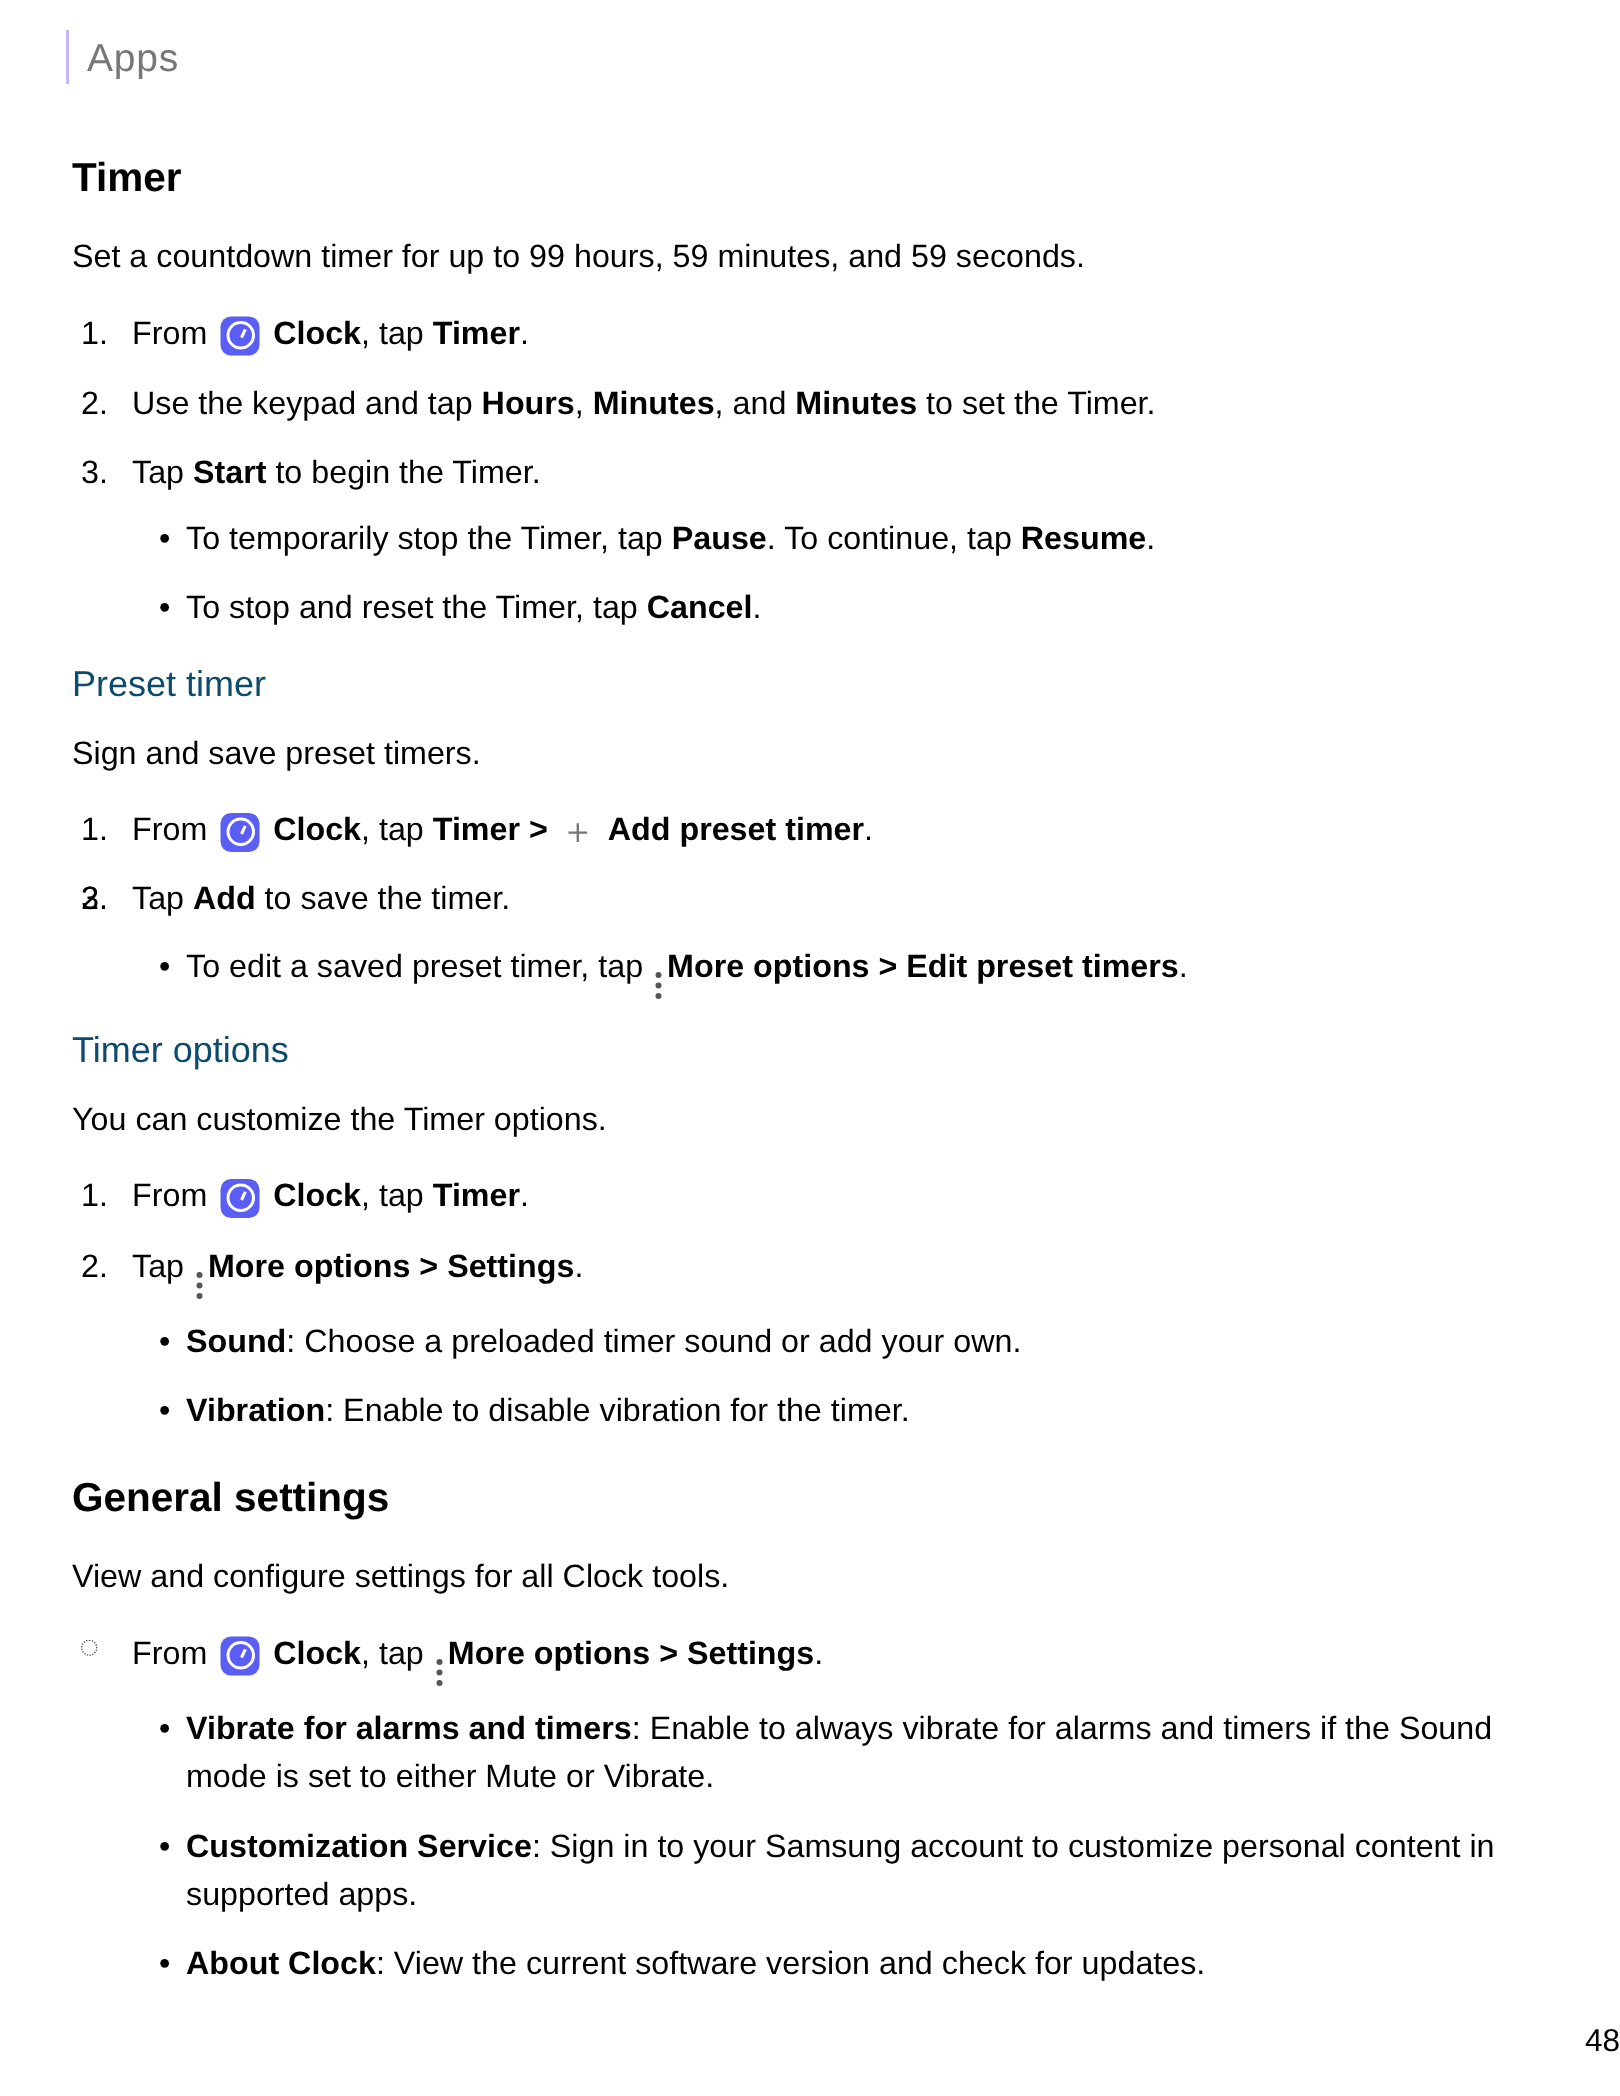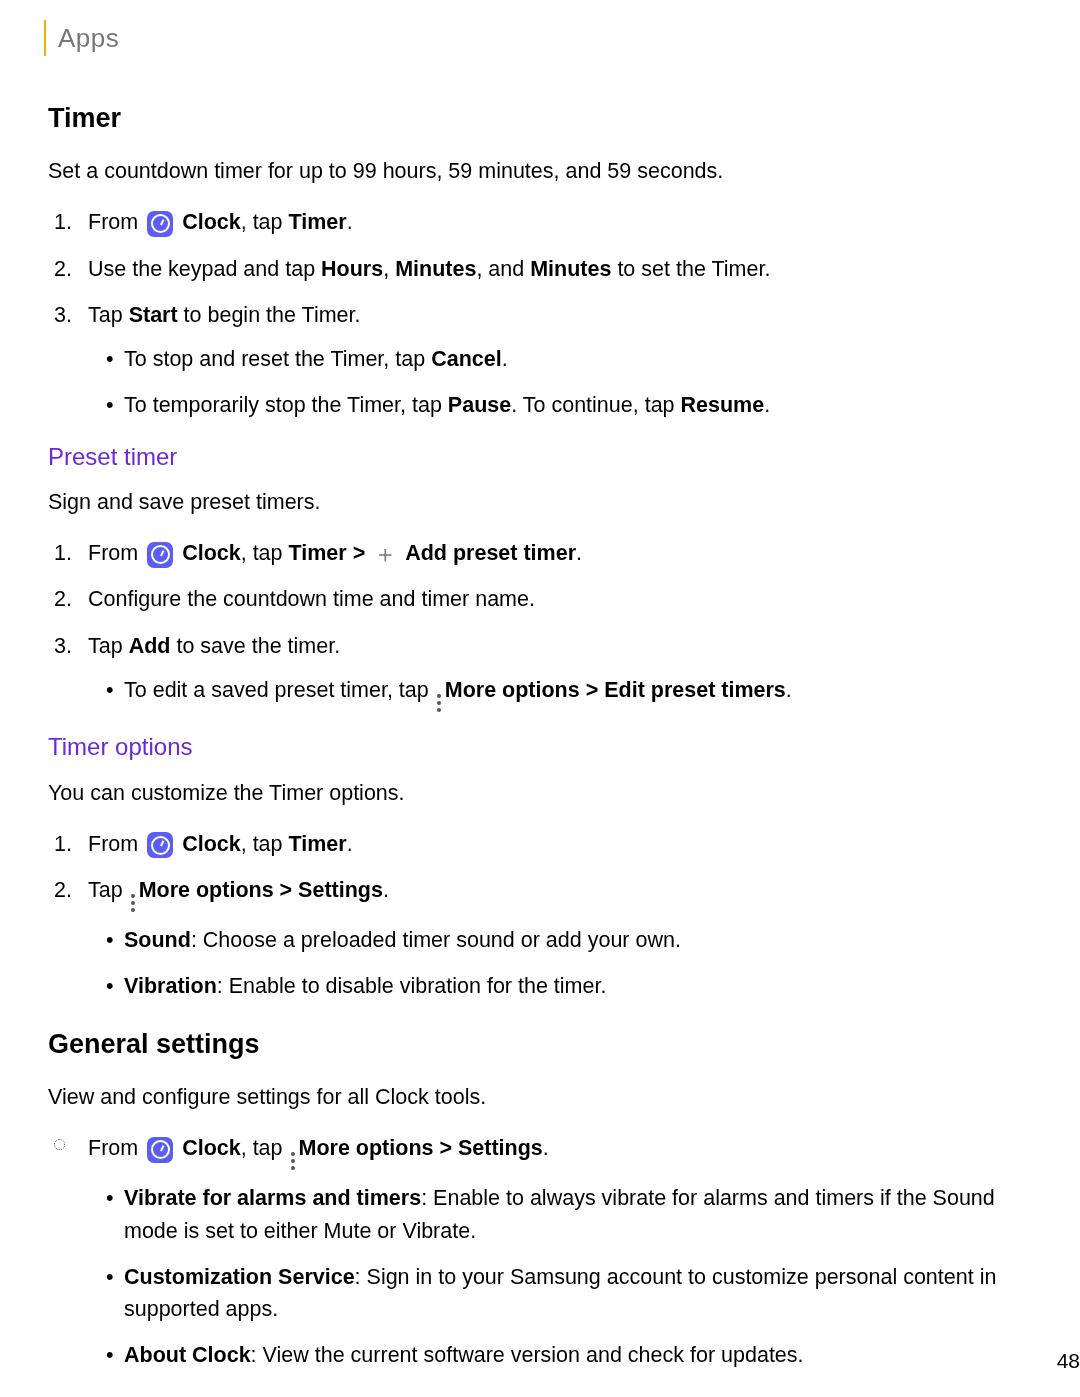--- a/index.html
+++ b/index.html
@@ -8,40 +8,40 @@
       background: #fff;
       color: #000;
       width: 1080px;
       height: 1397px;
       padding: 20px 48px 20px 48px;
       font-size: 21.5px;
       line-height: 1.4;
       position: relative;
     }
     .header-bar {
-      border-left: 2px solid #eab308;
+      border-left: 2px solid #c4b5fd;
       padding-left: 12px;
       margin-bottom: 44px;
       margin-left: -4px;
     }
     .breadcrumb {
       font-size: 26px;
       color: #777;
       font-weight: 300;
       letter-spacing: 0.5px;
     }
     h2.section-title {
       font-size: 27px;
       font-weight: 700;
       margin-bottom: 18px;
     }
     h3.subtitle {
       font-size: 24px;
       font-weight: 500;
-      color: #6d28d9;
+      color: #0c4a6e;
       margin-top: 18px;
       margin-bottom: 14px;
     }
     p.intro {
       margin-bottom: 20px;
     }
     ol {
       list-style: none;
       padding-left: 40px;
       margin-bottom: 4px;
@@ -148,37 +148,37 @@
         <span class="hand"></span>
       </span>
     <span class="bold">Clock</span><span>, tap </span><span class="bold">Timer</span><span>.</span>
   </li>
   <li><span class="num">2.</span>
     <span>Use the keypad and tap </span><span class="bold">Hours</span><span>, </span><span class="bold">Minutes</span><span>, and </span><span class="bold">Minutes</span><span> to set the Timer.</span>
   </li>
   <li><span class="num">3.</span>
     <span>Tap </span><span class="bold">Start</span><span> to begin the Timer.</span>
     <ul class="sub">
+      <li><span>To temporarily stop the Timer, tap </span><span class="bold">Pause</span><span>. To continue, tap </span><span class="bold">Resume</span><span>.</span></li>
       <li><span>To stop and reset the Timer, tap </span><span class="bold">Cancel</span><span>.</span></li>
-      <li><span>To temporarily stop the Timer, tap </span><span class="bold">Pause</span><span>. To continue, tap </span><span class="bold">Resume</span><span>.</span></li>
     </ul>
   </li>
 </ol>
 
 <h3 class="subtitle">Preset timer</h3>
 <p class="intro">Sign and save preset timers.</p>
 <ol>
   <li><span class="num">1.</span>
     <span>From</span>
     <span class="clock-icon">
         <span class="hand"></span>
       </span>
     <span class="bold">Clock</span><span>, tap </span><span class="bold">Timer</span><span class="bold"> &gt; </span><span class="plus-icon">＋</span> <span class="bold">Add preset timer</span><span>.</span>
   </li>
-  <li><span class="num">2.</span><span>Configure the countdown time and timer name.</span></li>
+  <li><span class="num">2.</span></li>
   <li><span class="num">3.</span>
     <span>Tap </span><span class="bold">Add</span><span> to save the timer.</span>
     <ul class="sub">
       <li><span>To edit a saved preset timer, tap </span><span class="more-icon">
             <span></span>
             <span></span>
             <span></span>
           </span><span class="bold">More options &gt; Edit preset timers</span><span>.</span></li>
     </ul>
   </li>

